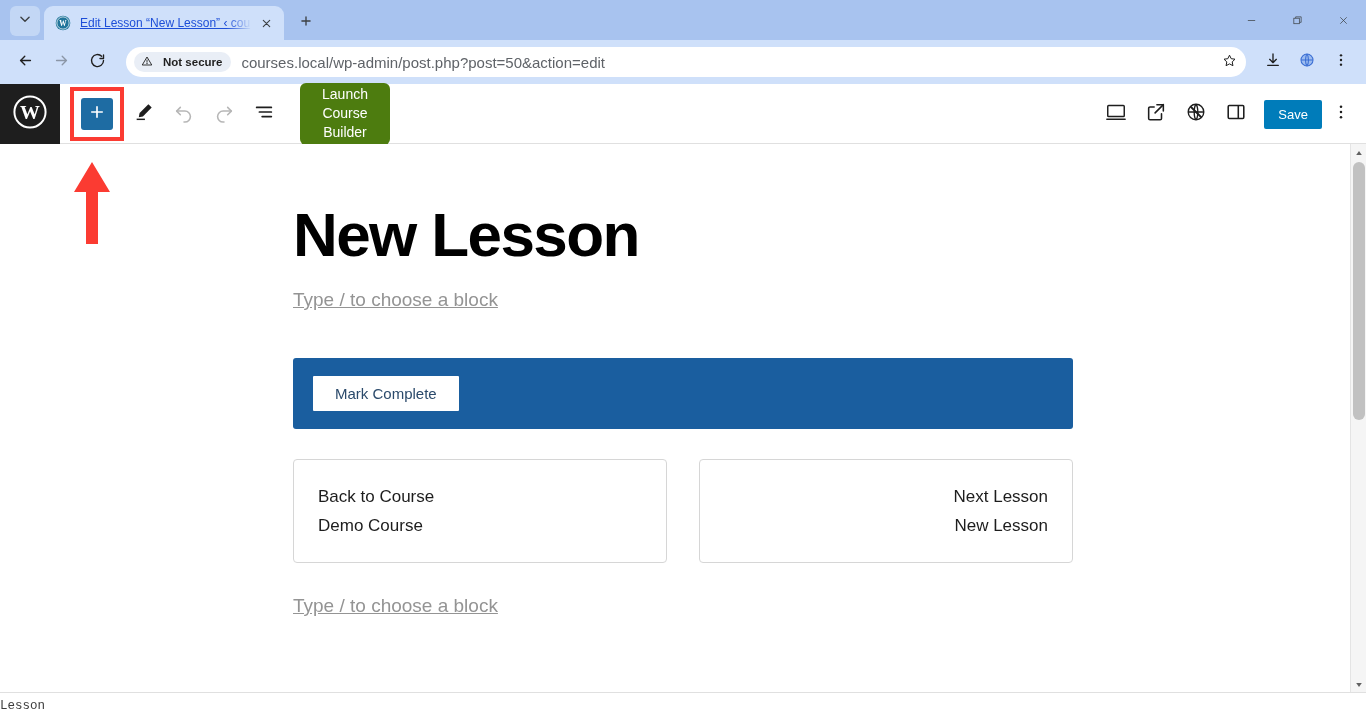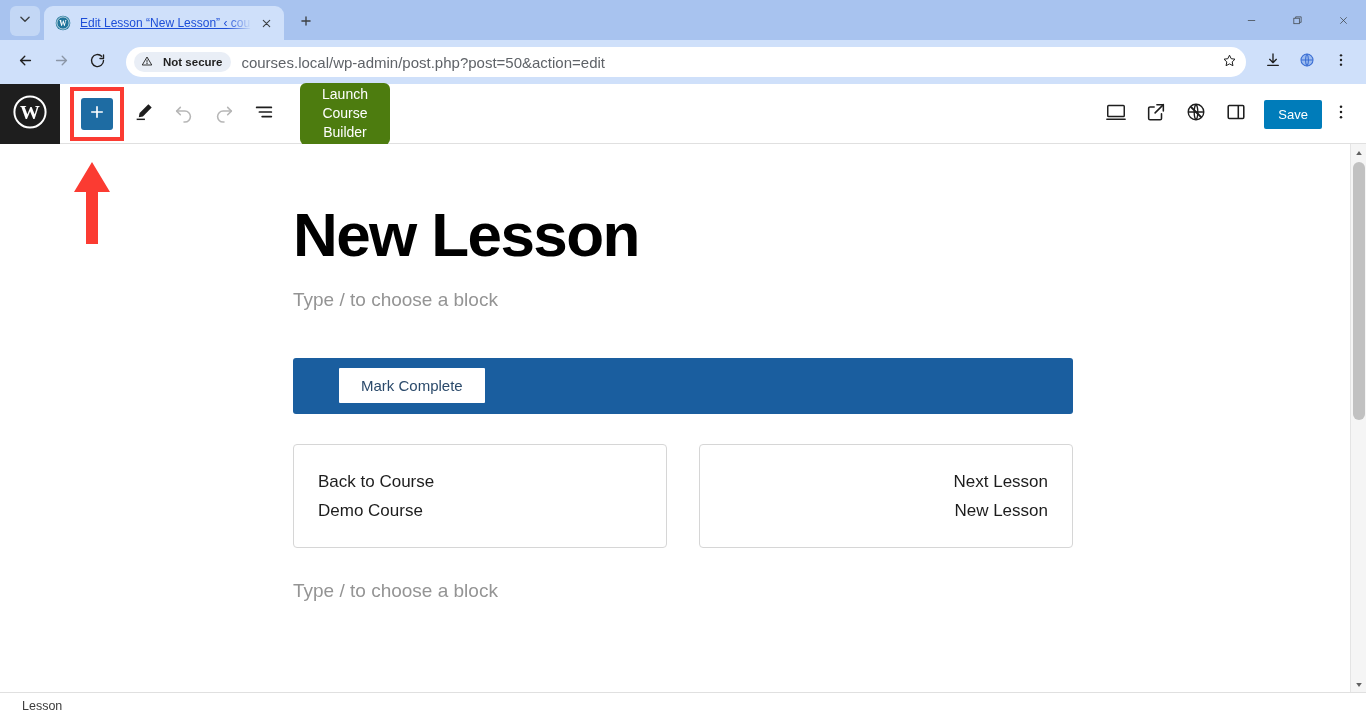--- a/index.html
+++ b/index.html
@@ -161,25 +161,25 @@
   .canvas {
     position: absolute; left: 0; top: 144px; right: 0; bottom: 26px;
     background: #ffffff; overflow: hidden;
   }
   .content { width: 780px; margin: 0 auto; padding-top: 58px; }
   .post-title {
     font-size: 62px; line-height: 1.08; font-weight: 900;
     letter-spacing: -1.6px; color: #000000;
   }
   .placeholder {
-    font-size: 19px; color: #949494; margin-top: 20px; font-weight: 400;
+    font-size: 19px; color: #949494; margin-top: 20px; font-weight: 400; text-decoration: underline;
   }
   .mark-complete-block {
     margin-top: 47px; background: #1a5e9f; border-radius: 3px;
-    height: 56px; display: flex; align-items: center; padding-left: 46px;
+    height: 71px; display: flex; align-items: center; padding-left: 20px;
   }
   .mark-complete-btn {
     background: #ffffff; color: #2b4a6b; font-size: 15px;
     padding: 9px 22px; border-radius: 1px;
   }
   .nav-row { margin-top: 30px; display: flex; gap: 32px; }
   .nav-card {
     flex: 1 1 0; border: 1px solid #d6d6d6; border-radius: 4px;
     padding: 22px 24px; font-size: 17px; color: #1d1d1d; line-height: 29px;
   }
@@ -199,22 +199,22 @@
   .sb-arrow svg { width: 8px; height: 8px; }
   .sb-thumb {
     position: absolute; left: 2px; width: 12px; top: 18px; height: 258px;
     background: #c1c1c1; border-radius: 6px;
   }
 
   
   .statusbar {
     position: absolute; left: 0; right: 0; bottom: 0; height: 26px;
     background: #ffffff; border-top: 1px solid #e0e0e0;
-    display: flex; align-items: center; padding-left: 22px;
-    font-size: 12.5px; color: #3c3c3c;
+    display: flex; align-items: center; 
+    font-size: 12.5px; color: #3c3c3c; font-family: Liberation Mono, monospace;
   }
 
   
   .anno-arrow { position: absolute; left: 72px; top: 162px; width: 40px; height: 82px; }
 </style>
 </head>
 <body>
 
 <div class="browser">
 

